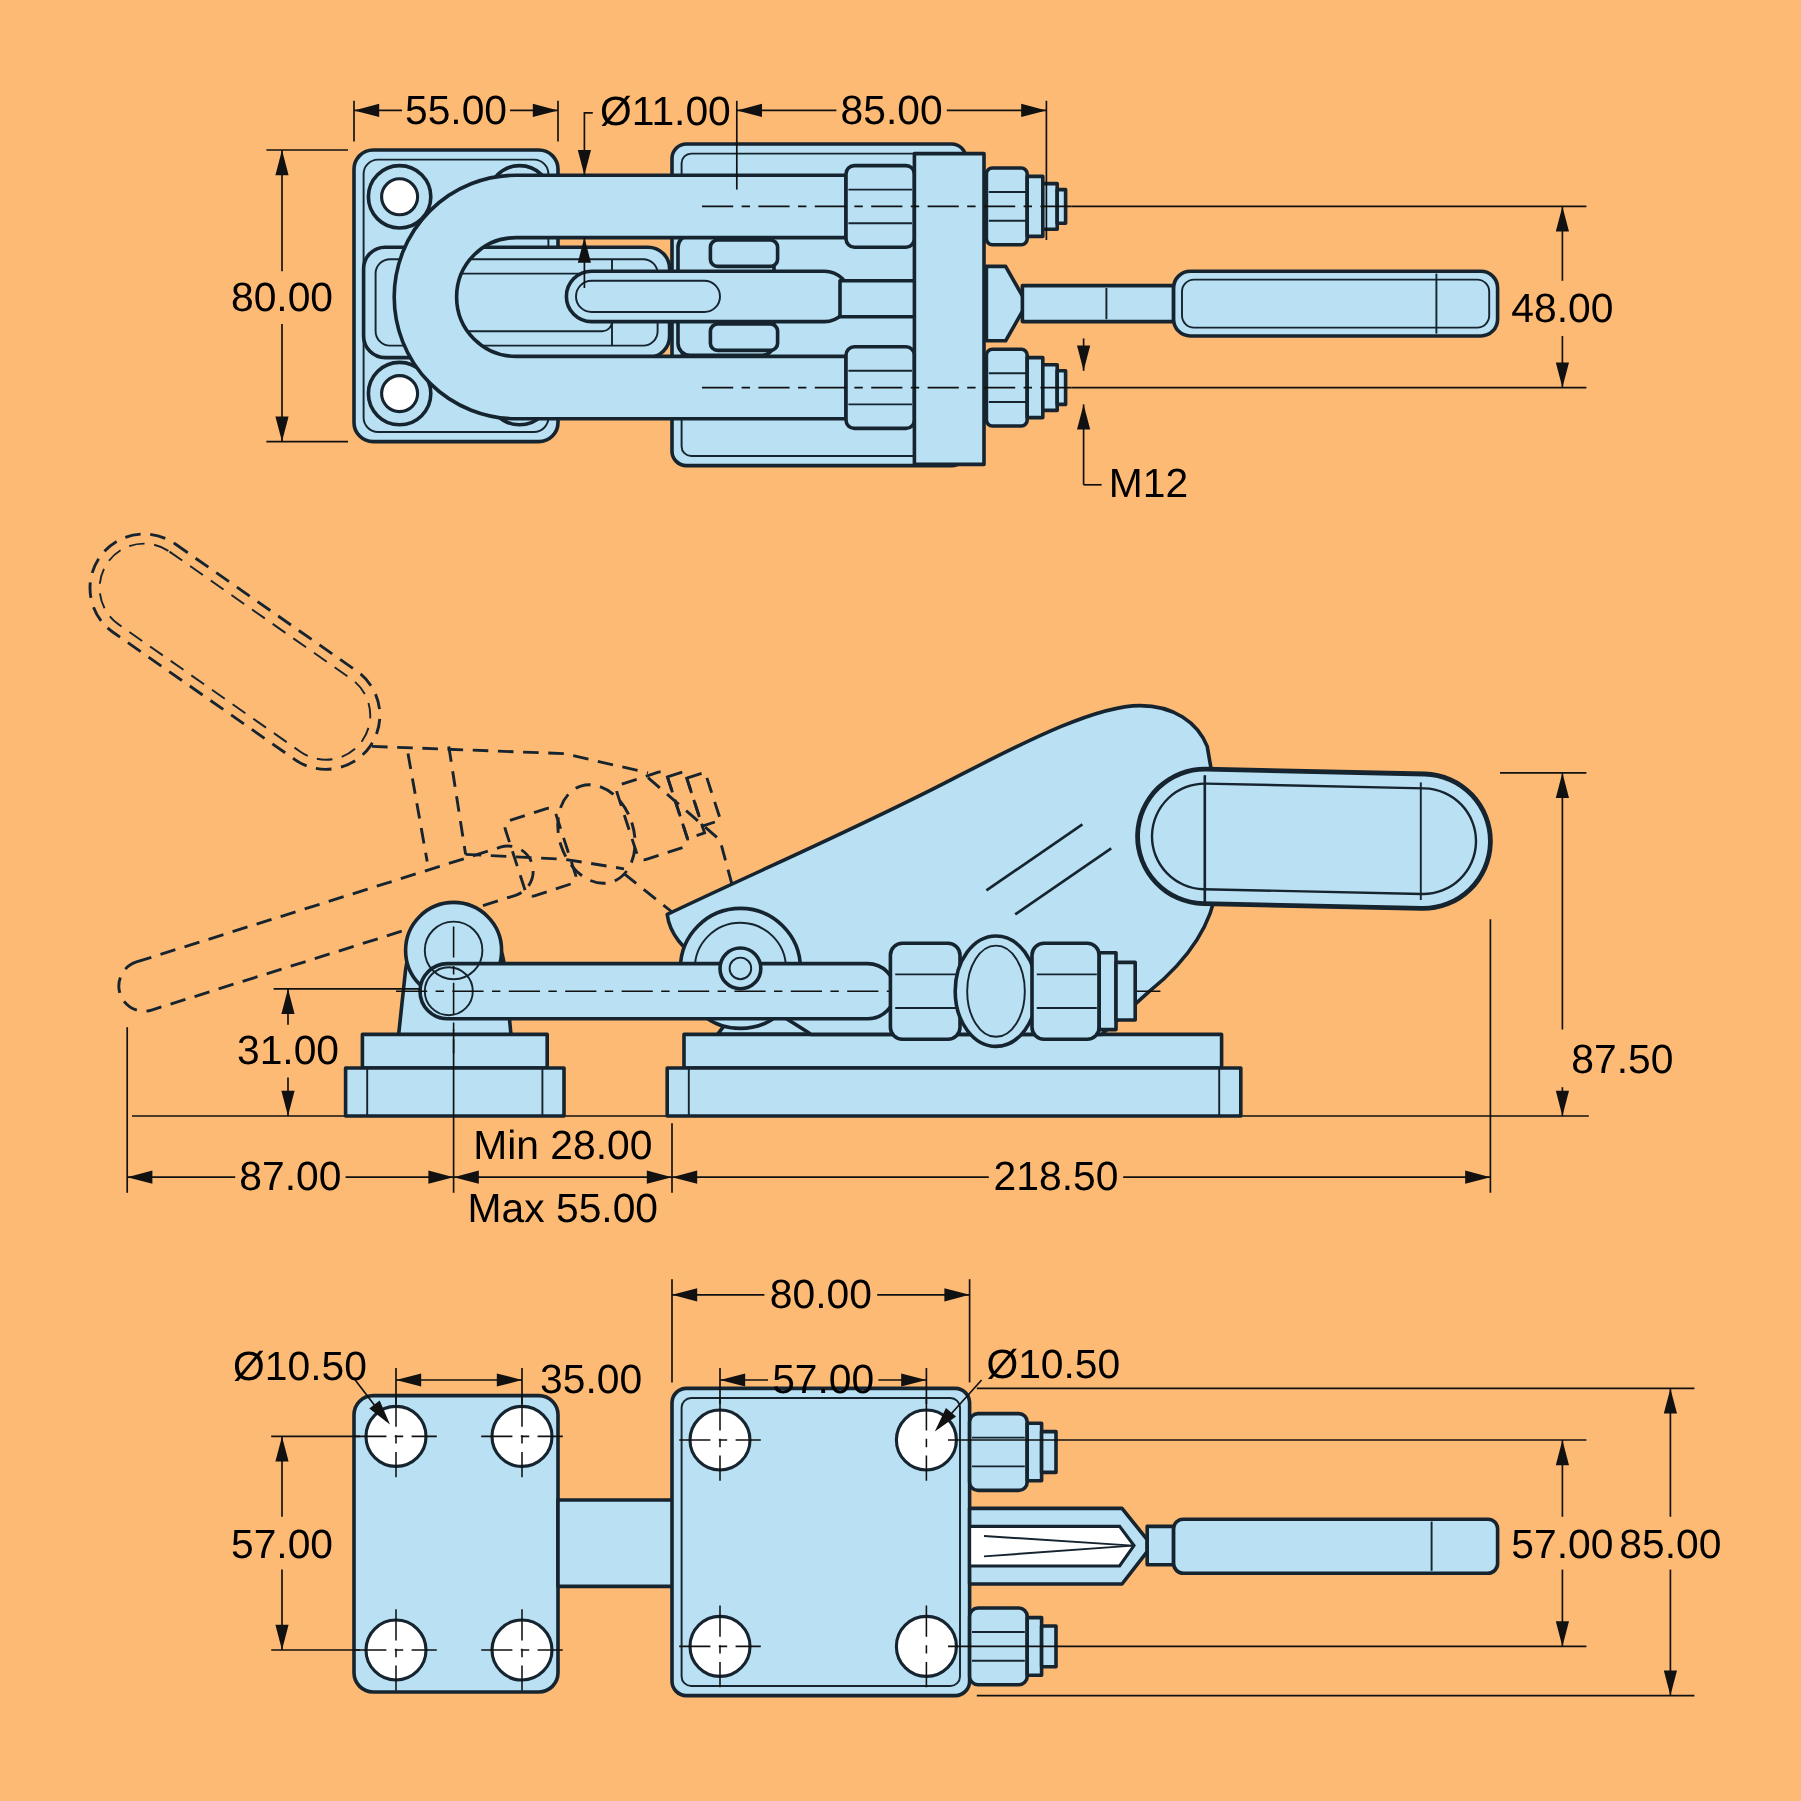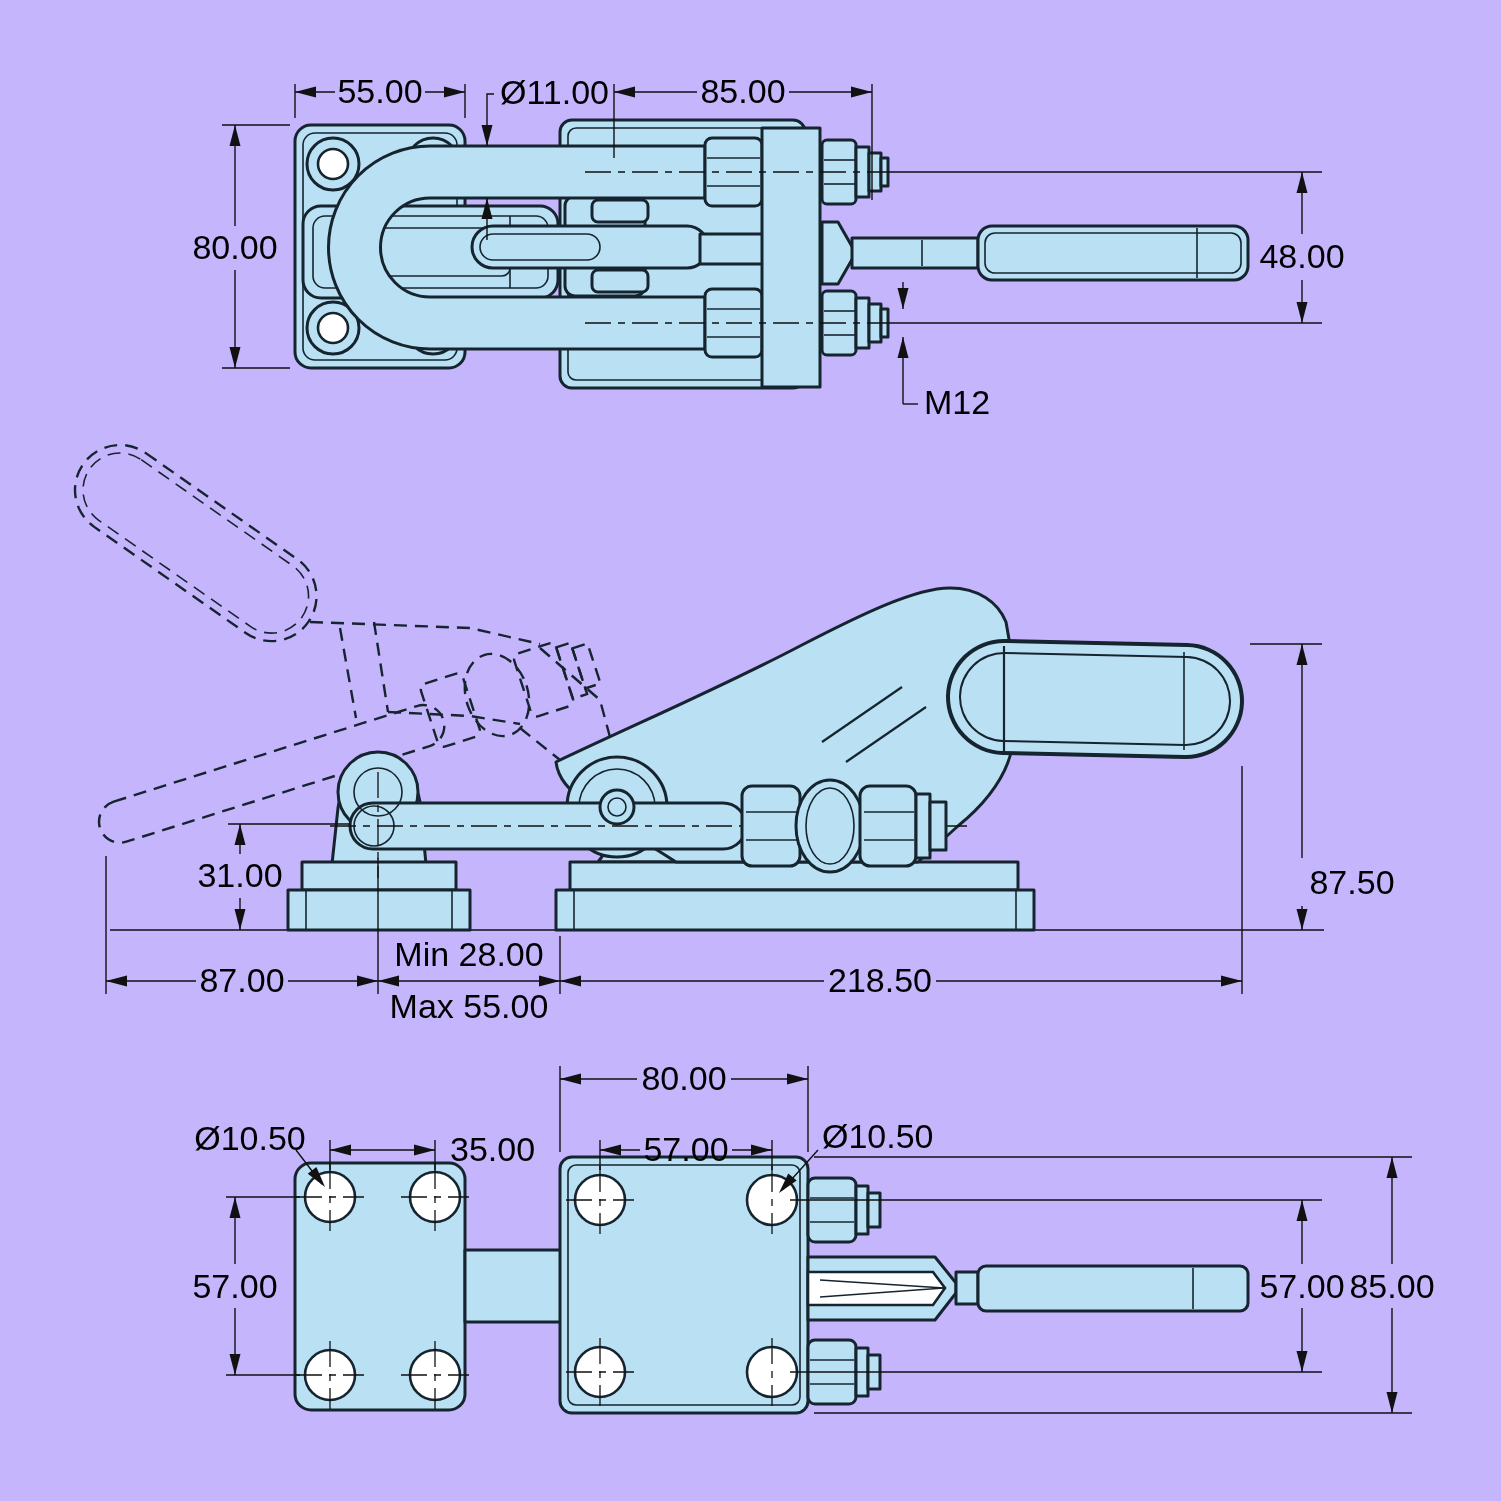--- a/index.html
+++ b/index.html
@@ -1,16 +1,16 @@
 <!DOCTYPE html>
 <html><head>
 <meta charset="utf-8">
 <style>
   html,body{margin:0;padding:0;background:#ffffff;}
-  .stage{width:1501px;height:1501px;position:relative;background:#c4b5fd;}
+  .stage{width:1501px;height:1501px;position:relative;background:#fdba74;}
   svg{display:block;font-family:"Liberation Sans",sans-serif;}
   .part   {fill:#b9e1f3;stroke:#16242f;stroke-width:3;stroke-linejoin:round;}
   .part2  {fill:none;stroke:#16242f;stroke-width:1.6;stroke-linejoin:round;}
   .partw  {fill:#ffffff;stroke:#16242f;stroke-width:2.6;}
   .edge   {fill:none;stroke:#16242f;stroke-width:2.2;}
   .thin   {fill:none;stroke:#111111;stroke-width:1.4;}
   .cl     {fill:none;stroke:#111111;stroke-width:1.3;stroke-dasharray:26 7 7 7;}
   .ph     {fill:none;stroke:#16242f;stroke-width:2.4;stroke-dasharray:13 8;}
   .dimtxt {font-size:34px;fill:#000;}
   .mid    {text-anchor:middle;}

